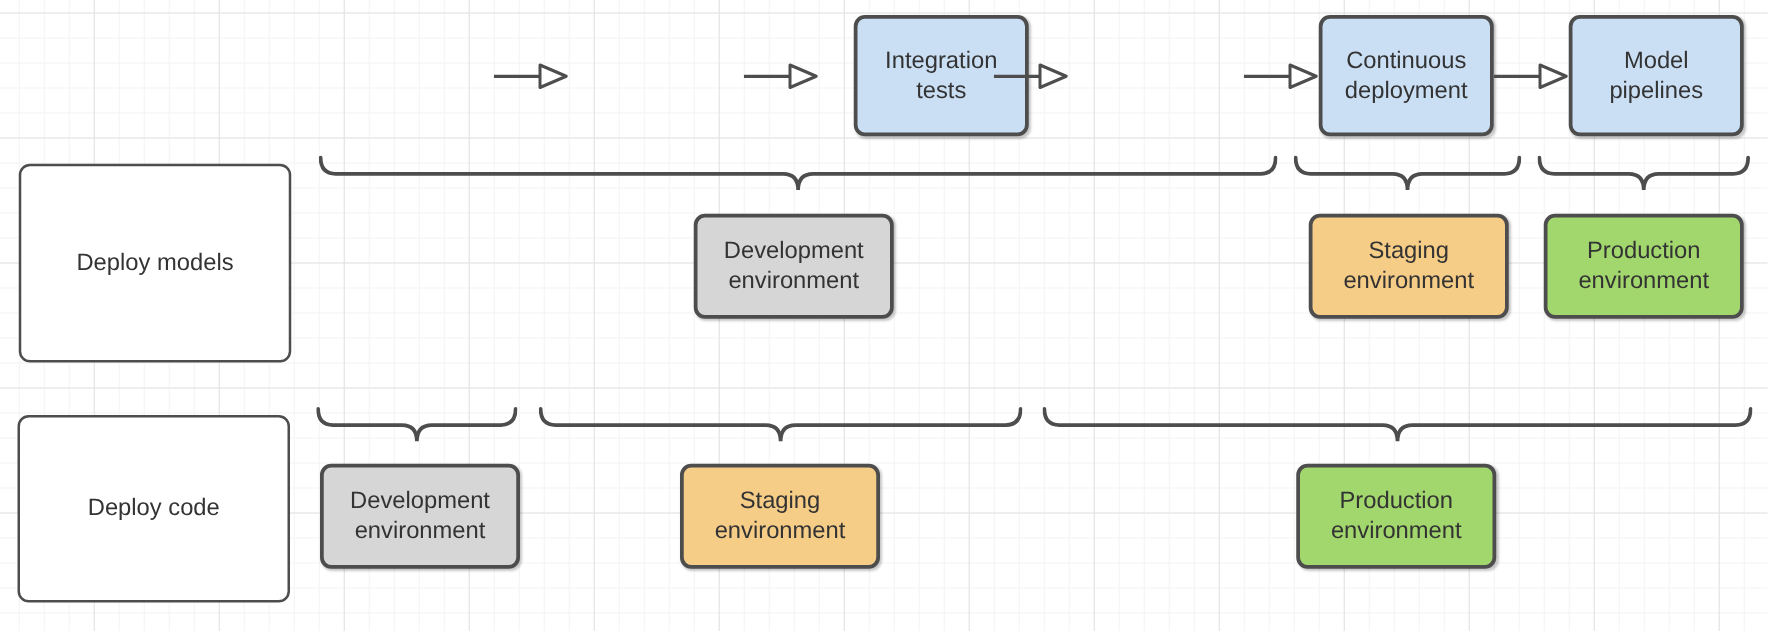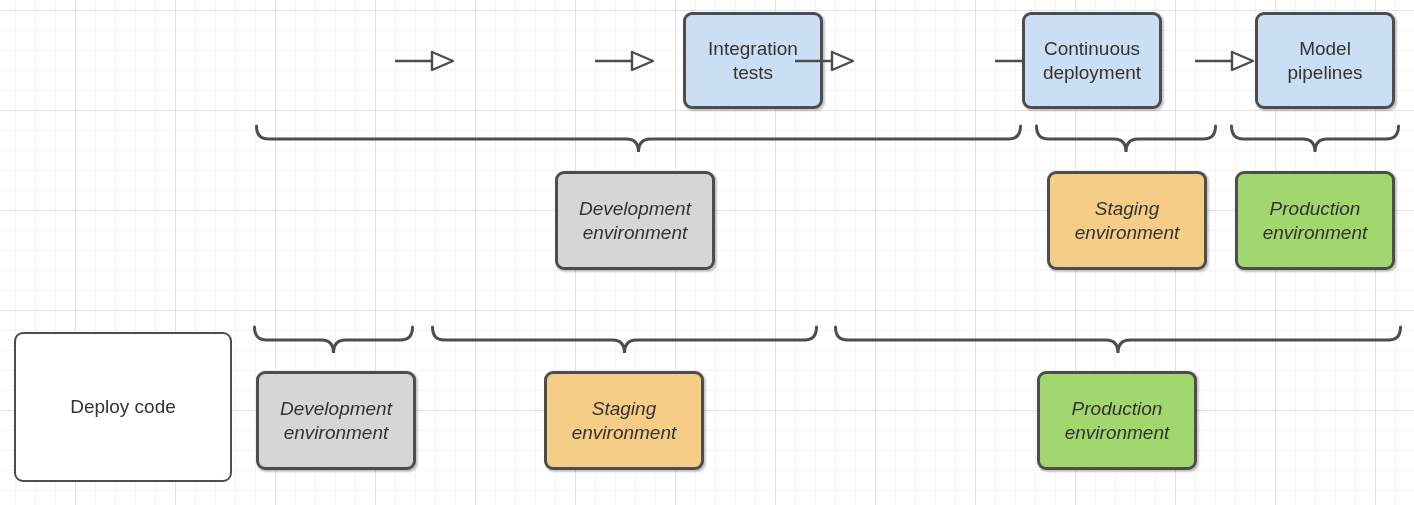--- a/index.html
+++ b/index.html
@@ -25,21 +25,21 @@
     border:3px solid var(--border);
     border-radius:9px;
     display:flex;align-items:center;justify-content:center;
     text-align:center;
     color:var(--text);
     font-size:19px;line-height:24px;
     box-shadow:1.5px 1.5px 2px rgba(0,0,0,0.22);
   }
 
   .step{top:12px;width:140px;height:97px;padding:0 10px;background:var(--blue);}
-  .env{width:160px;height:99px;padding:0 10px;font-style:italic;}
+  .env{width:160px;height:84px;padding:0 10px;}
   .env-mid{top:171px;}
   .env-bot{top:371px;}
 
   .rowlabel{
     width:218px;
     background:var(--white);
     border-width:2.5px;
     box-shadow:none;
   }
 
@@ -65,31 +65,34 @@
       <span class="label">Integration tests</span>
     </div>
   <svg class="arrow" style="left:795px" width="60" height="22" viewBox="0 0 60 22">
       <line x1="0" y1="11" x2="37" y2="11" stroke="#4d4d4d" stroke-width="2.6"></line>
       <polygon points="37,2 58,11 37,20" fill="#ffffff" stroke="#4d4d4d" stroke-width="2.4" stroke-linejoin="round"></polygon>
     </svg>
   <svg class="arrow" style="left:995px" width="60" height="22" viewBox="0 0 60 22">
       <line x1="0" y1="11" x2="37" y2="11" stroke="#4d4d4d" stroke-width="2.6"></line>
       <polygon points="37,2 58,11 37,20" fill="#ffffff" stroke="#4d4d4d" stroke-width="2.4" stroke-linejoin="round"></polygon>
     </svg>
-  <div class="node step" style="left:1022px">
+  <div class="node step" style="left:1055px">
       <span class="label">Continuous deployment</span>
     </div>
   <svg class="arrow" style="left:1195px" width="60" height="22" viewBox="0 0 60 22">
       <line x1="0" y1="11" x2="37" y2="11" stroke="#4d4d4d" stroke-width="2.6"></line>
       <polygon points="37,2 58,11 37,20" fill="#ffffff" stroke="#4d4d4d" stroke-width="2.4" stroke-linejoin="round"></polygon>
     </svg>
   <div class="node step" style="left:1255px">
       <span class="label">Model pipelines</span>
     </div>
 
+  <div class="node rowlabel" style="left:15px;top:131px;height:159px">
+      <span class="label">Deploy models</span>
+    </div>
 
   <svg class="brace" style="left:255px;top:124px" width="767" height="30" viewBox="0 0 767 30">
       <path d="M 1.5 2 Q 1.5 15 13.5 15 L 371.5 15 Q 383.5 15 383.5 28 Q 383.5 15 395.5 15 L 753.5 15 Q 765.5 15 765.5 2" fill="none" stroke="#4d4d4d" stroke-width="3" stroke-linecap="round"></path>
     </svg>
   <svg class="brace" style="left:1035px;top:124px" width="182" height="30" viewBox="0 0 182 30">
       <path d="M 1.5 2 Q 1.5 15 13.5 15 L 79 15 Q 91 15 91 28 Q 91 15 103 15 L 168.5 15 Q 180.5 15 180.5 2" fill="none" stroke="#4d4d4d" stroke-width="3" stroke-linecap="round"></path>
     </svg>
   <svg class="brace" style="left:1230px;top:124px" width="170" height="30" viewBox="0 0 170 30">
       <path d="M 1.5 2 Q 1.5 15 13.5 15 L 73 15 Q 85 15 85 28 Q 85 15 97 15 L 156.5 15 Q 168.5 15 168.5 2" fill="none" stroke="#4d4d4d" stroke-width="3" stroke-linecap="round"></path>
     </svg>

